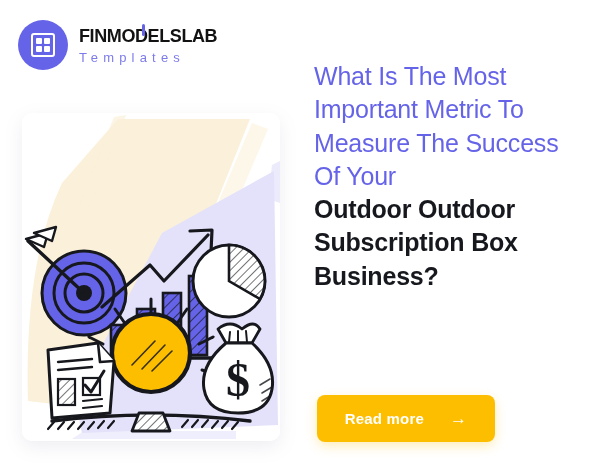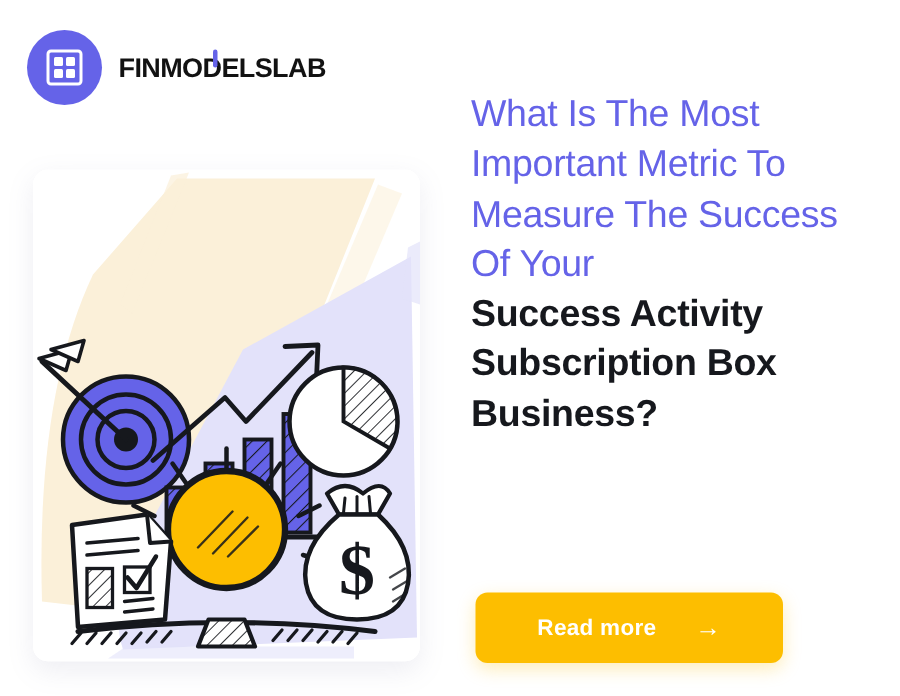--- a/index.html
+++ b/index.html
@@ -67,21 +67,21 @@
     color:#6563E8;margin:0;letter-spacing:-0.2px;
   }
   .subhead{
     font-size:25px;font-weight:bold;line-height:1.33;
     color:#16181D;margin:0;letter-spacing:-0.2px;
   }
 
   
   .cta{
     position:absolute;left:317px;top:395px;
-    width:205px;height:47px;border:0;border-radius:8px;
+    width:178px;height:47px;border:0;border-radius:8px;
     background:#FDBE00;
     color:#ffffff;font-size:15px;font-weight:bold;
     font-family:"Liberation Sans", sans-serif;
     display:flex;align-items:center;justify-content:center;gap:26px;
     cursor:pointer;
     box-shadow:0 4px 12px rgba(253,190,0,.28);
     letter-spacing:.2px;
   }
   .cta .arrow{font-size:17px;line-height:1;display:block;}
 </style>
@@ -97,20 +97,21 @@
         <i></i>
         <i></i>
         <i></i>
       </span>
     </div>
     <div class="logo-words">
       <div class="logo-name">
         <span>FINMODELSLAB</span>
         <span class="pwr"></span>
       </div>
+      <div class="logo-sub">Templates</div>
     </div>
   </div>
 
   <div class="art-card">
     <svg viewBox="0 0 258 328" xmlns="http://www.w3.org/2000/svg" aria-hidden="true">
       <defs>
         <pattern id="hatchBlue" width="7" height="7" patternTransform="rotate(45)" patternUnits="userSpaceOnUse">
           <rect width="7" height="7" fill="#6563E8"></rect>
           <line x1="0" y1="0" x2="0" y2="7" stroke="#16181D" stroke-width="1.4"></line>
         </pattern>
@@ -234,21 +235,21 @@
           <line x1="190" y1="315" x2="196" y2="308"></line>
           <line x1="200" y1="315" x2="206" y2="308"></line>
           <line x1="210" y1="316" x2="216" y2="309"></line>
         </g>
       </g>
     </svg>
   </div>
 
   <div class="copy">
     <h1 class="headline">What Is The Most Important Metric To Measure The Success Of Your</h1>
-    <h2 class="subhead">Success Activity Subscription Box Business?</h2>
+    <h2 class="subhead">Outdoor Outdoor Subscription Box Business?</h2>
   </div>
 
   <button class="cta">
     <span>Read more</span>
     <span class="arrow">→</span>
   </button>
 
 </div>
 
 </body></html>

